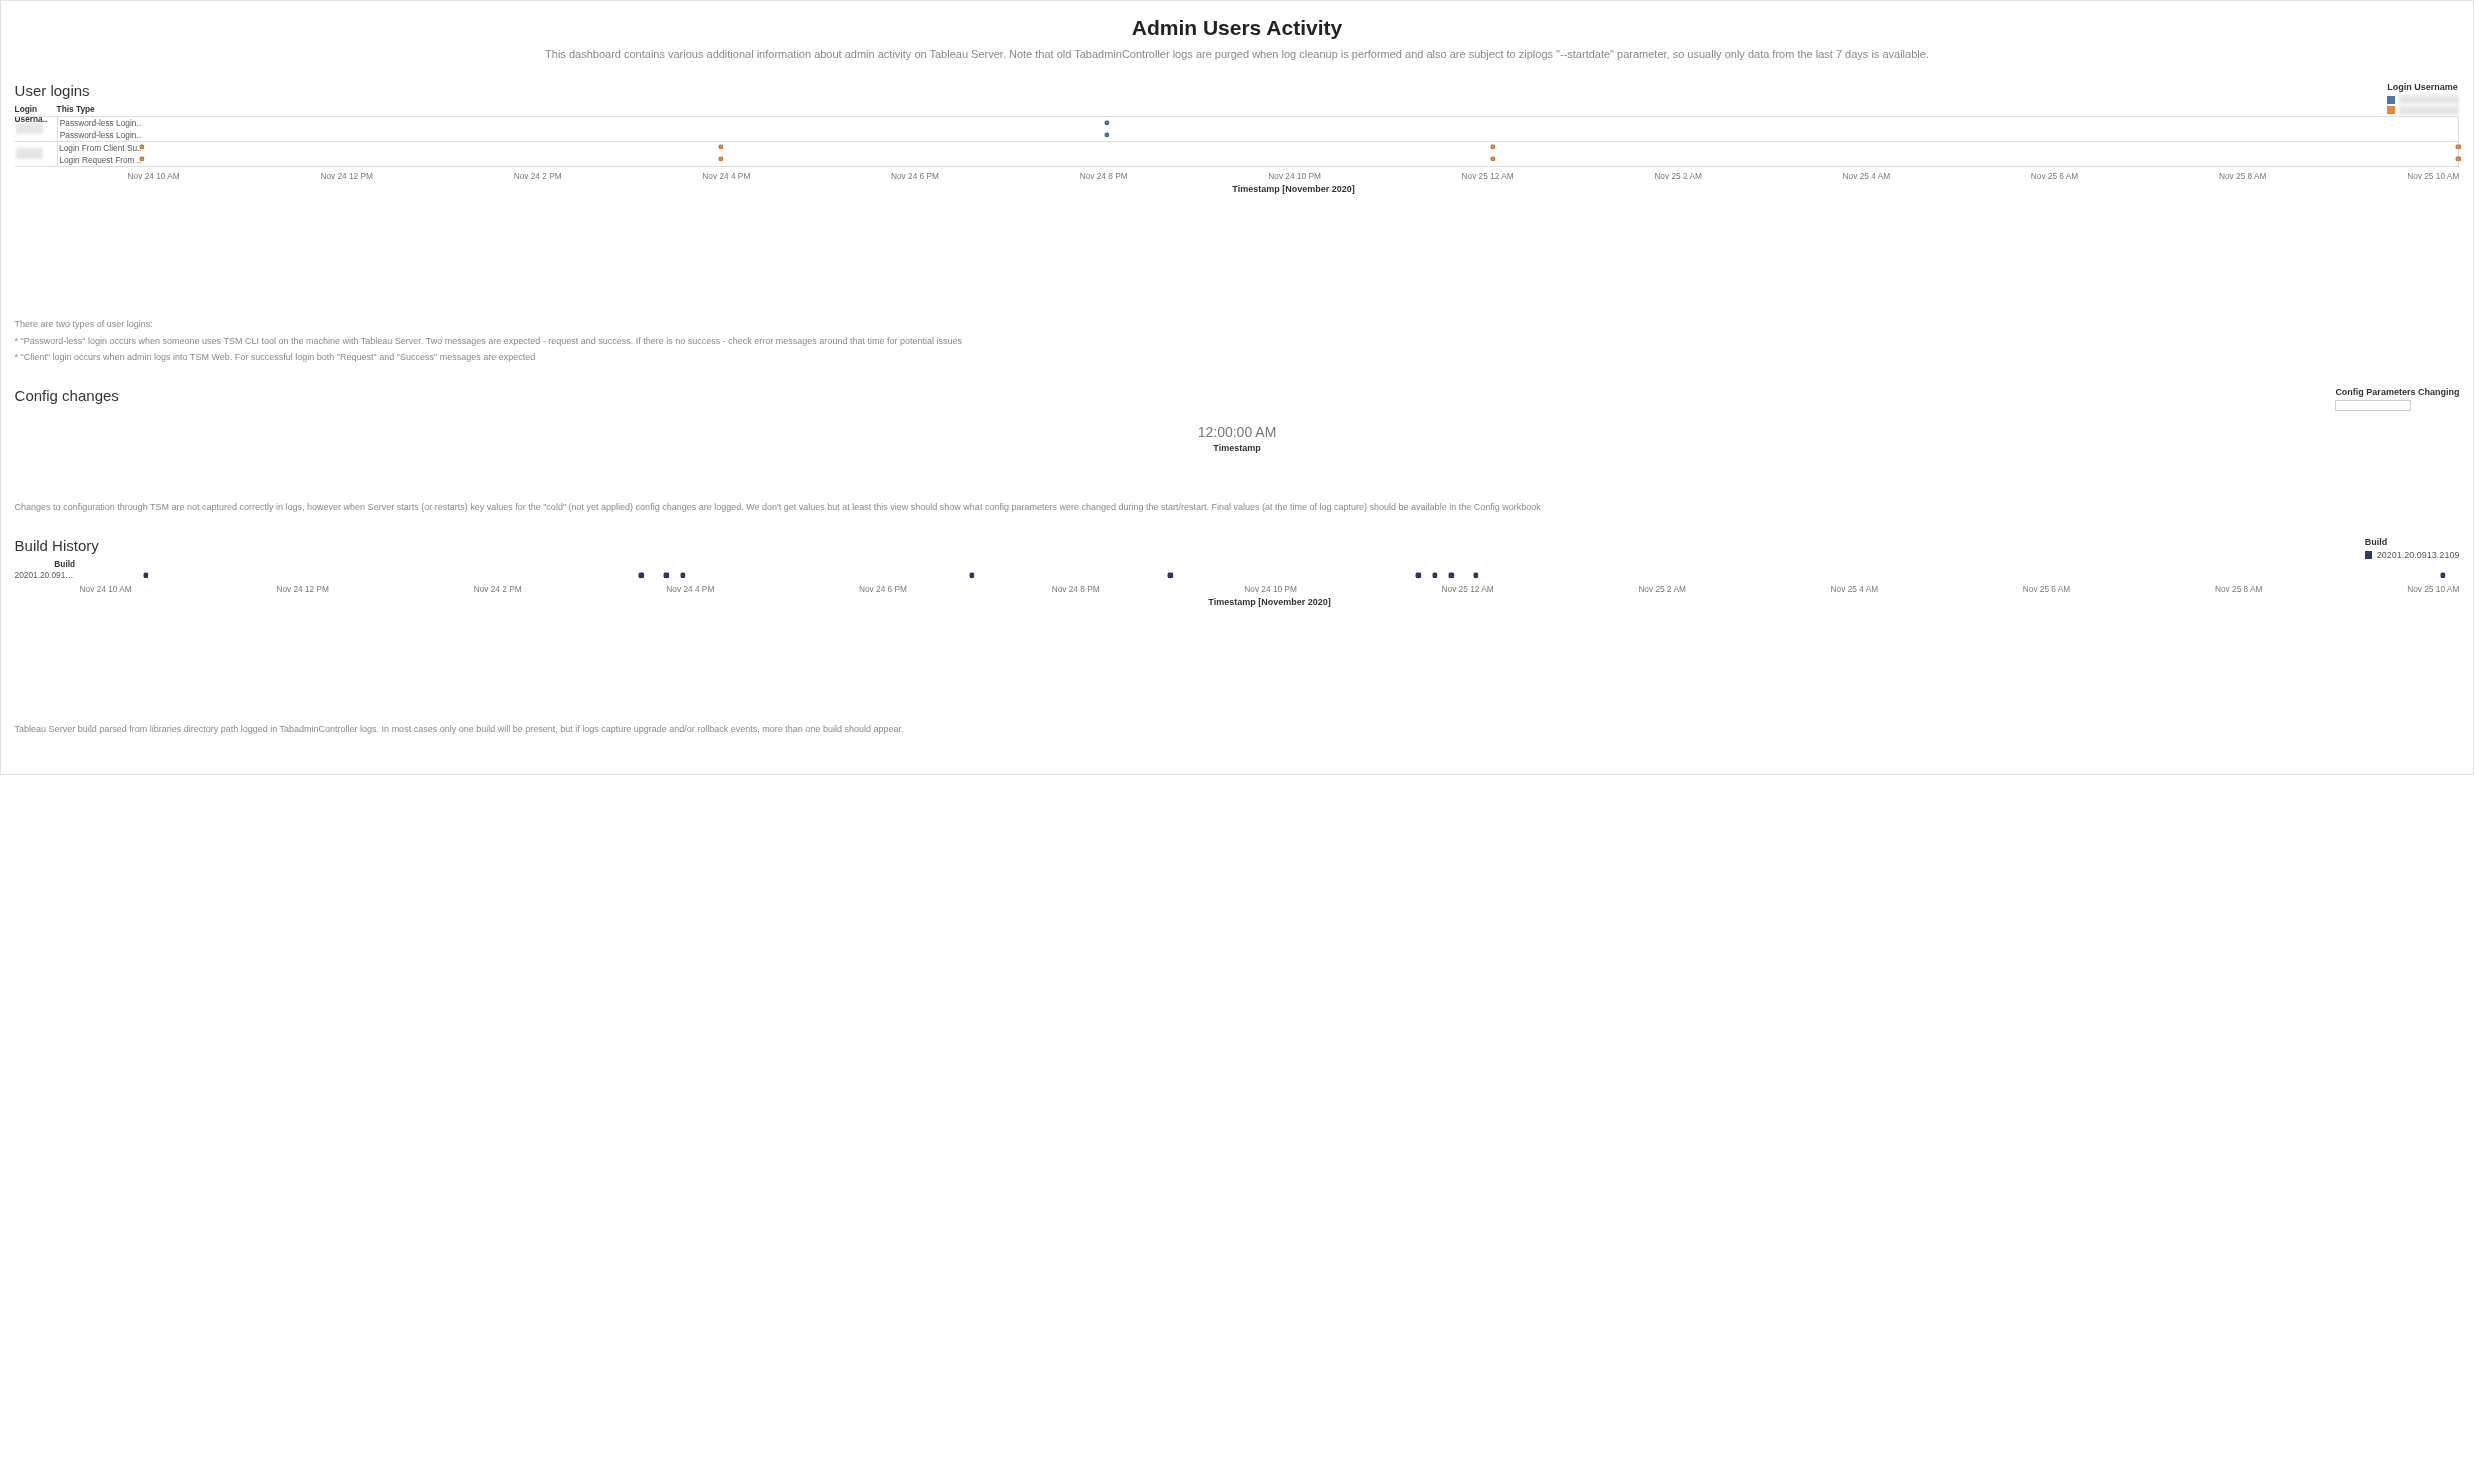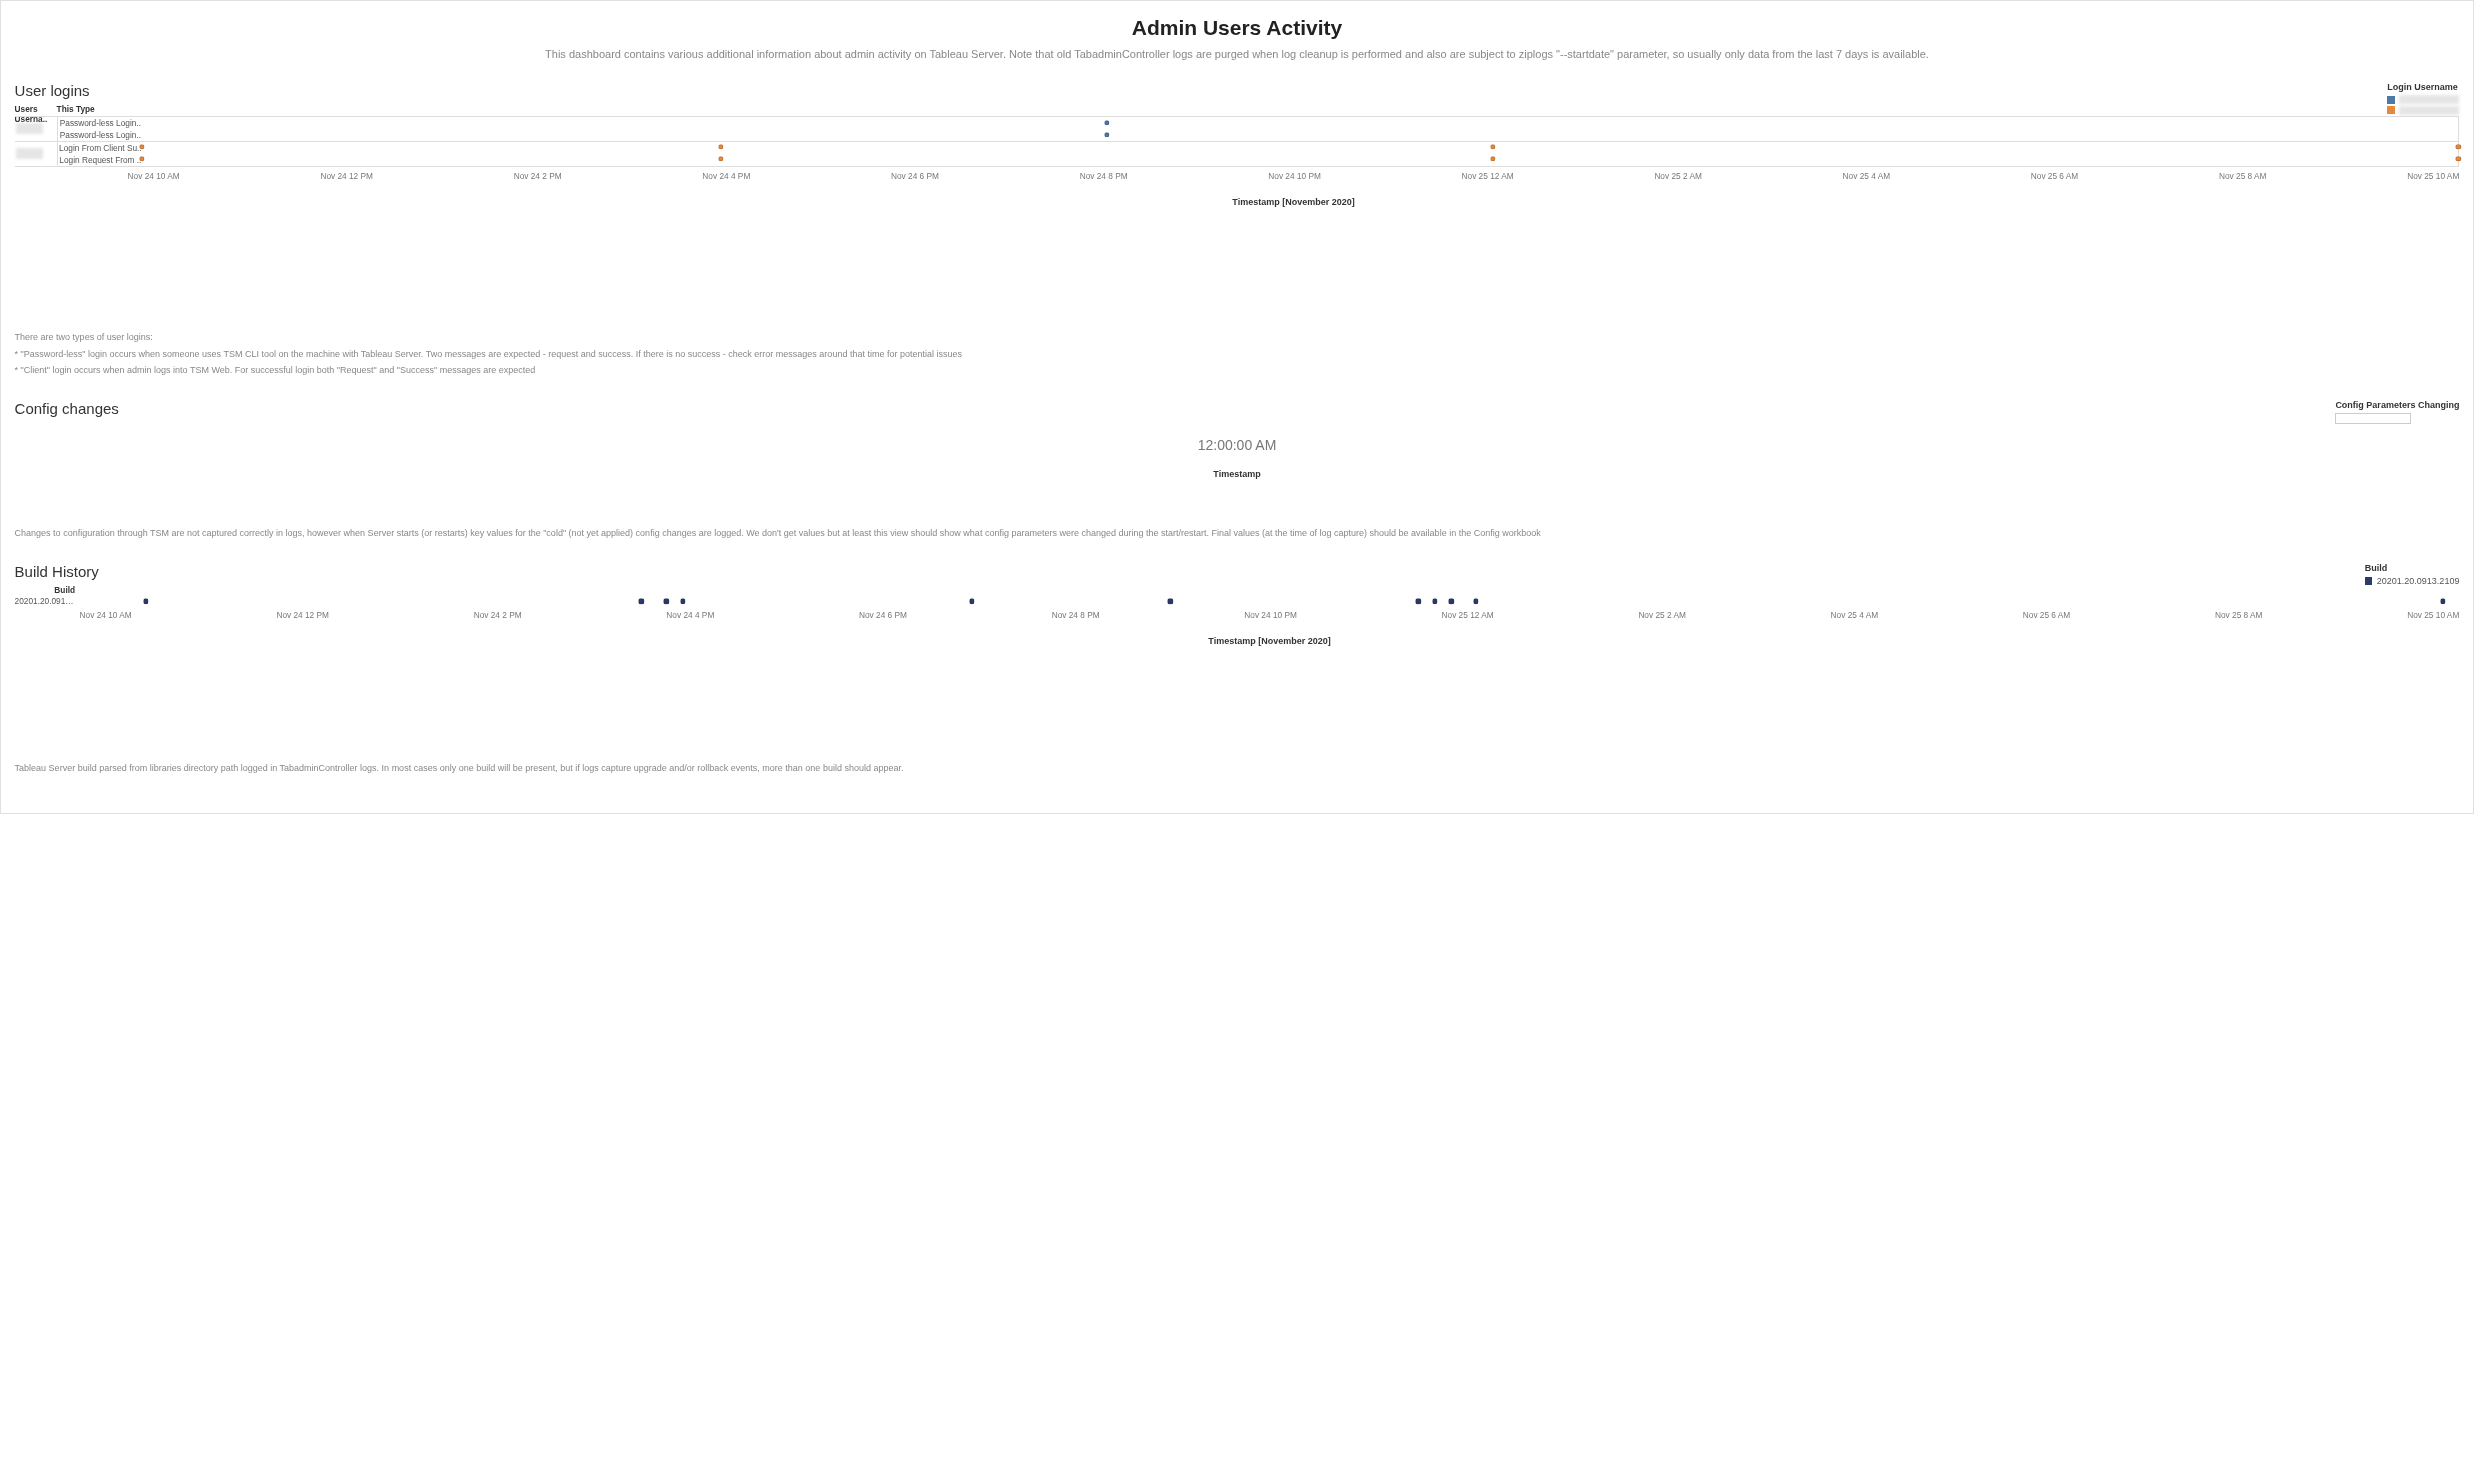--- a/index.html
+++ b/index.html
@@ -166,21 +166,21 @@
     justify-content: space-between;
     color: #777;
     font-size: 8.3px;
     margin-top: 3px;
   }
   .axis-label {
     text-align: center;
     color: #333;
     font-weight: 600;
     font-size: 9px;
-    margin-top: 16px;
+    margin-top: 3px;
   }
 
   .spacer-lg { height: 121px; }
 
   
   .cc-body {
     text-align: center;
     padding-top: 15px;
   }
   .cc-tick {
@@ -243,21 +243,21 @@
     </div>
     <div class="legend-item">
       <span class="swatch sw-orange"></span>
       <span class="legend-blur"></span>
     </div>
   </div>
 
   <div class="ul-chart">
     <div class="ul-left">
       <div class="ul-left-headers">
-        <div class="ul-col-user">Users Userna..</div>
+        <div class="ul-col-user">Login Userna..</div>
         <div class="ul-col-event">This Type</div>
       </div>
       <div class="ul-row-group">
         <div class="ul-user-cell">
             <div class="ul-user-blur"></div>
           </div>
         <div class="ul-events">
           <div class="ul-event-row">Password-less Login..</div>
           <div class="ul-event-row">Password-less Login..</div>
         </div>

